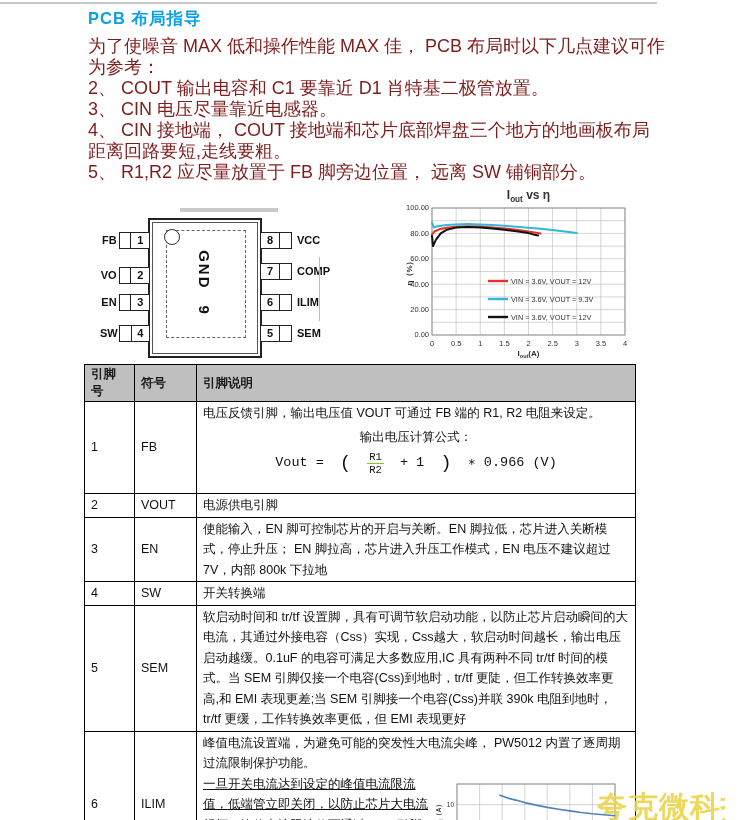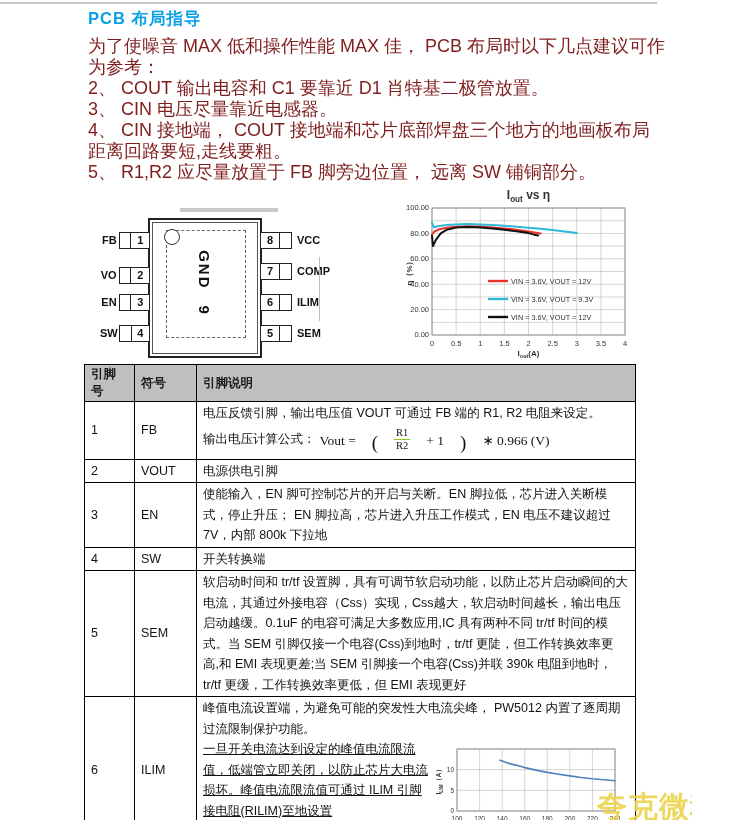--- a/index.html
+++ b/index.html
@@ -1,17 +1,17 @@
 <!DOCTYPE html>
 <html><head>
 <meta charset="utf-8">
 <style>
   html,body{margin:0;padding:0;background:#fff;}
   #page{position:relative;width:692px;height:820px;background:#fff;overflow:hidden;
-        font-family:"Liberation Sans","DejaVu Sans",sans-serif;color:#1a1a1a;}
+        font-family:"Liberation Sans","DejaVu Sans",sans-serif;color:#1a1a1a;padding-left:33px;}
   .top-line{position:absolute;left:0;top:2px;width:657px;height:2px;background:#c6c6c6;}
   
   .sec-title{position:absolute;left:88px;font-size:16.5px;font-weight:bold;color:#0aa0e6;letter-spacing:1px;}
   
   .intro-block{position:absolute;left:88px;top:36px;width:578px;font-size:18px;line-height:21px;color:#7f1d1d;}
   .intro-block div{margin:0;}
   
   .pin-diagram{position:absolute;left:100px;top:207px;width:250px;height:162px;}
   .ic-shadow{position:absolute;left:80px;top:1px;width:98px;height:4px;background:#c9c9c9;}
   .ic-body{position:absolute;left:48px;top:11px;width:110px;height:136px;border:2px solid #222;background:#fff;}
@@ -35,22 +35,22 @@
   
   .chart1{position:absolute;left:400px;top:184px;width:338px;height:176px;}
   .chart2{width:195px;height:103px;flex:0 0 195px;}
   svg text{font-family:"Liberation Sans","DejaVu Sans",sans-serif;fill:#333;}
   
   .pin-table{position:absolute;left:84px;top:364px;border-collapse:collapse;width:551px;table-layout:fixed;background:#fff;}
   .pin-table th,.pin-table td{border:1px solid #000;font-size:12.5px;padding:1px 6px;vertical-align:middle;text-align:left;}
   .pin-table th{background:#bfbfbf;font-weight:bold;height:21px;}
   .pin-table td{line-height:20.5px;color:#111;}
   .col-pin{width:50px;}.col-sym{width:62px;}.col-desc{width:439px;}
-  .formula-line{display:flex;align-items:center;gap:4px;margin:3px 0 6px;}
-  .f-math{font-family:Liberation Serif, serif;font-size:13.5px;display:inline-flex;align-items:flex-end;gap:16px;}
+  .formula-line{display:flex;align-items:center;gap:4px;margin:3px 0 16px;flex-direction:column;}
+  .f-math{font-family:Liberation Mono, monospace;font-size:13.5px;display:inline-flex;align-items:center;gap:16px;}
   .frac{display:inline-flex;flex-direction:column;text-align:center;font-size:10.5px;line-height:1.15;vertical-align:middle;}
   .frac .fnum{border-bottom:1px solid #84cc16;padding:0 2px;}
   .paren{font-size:19px;font-weight:400;line-height:1;}
   .ilim-flex{display:flex;align-items:flex-start;gap:4px;}
   .ilim-text{flex:1 1 auto;text-decoration:underline;}
   
   .watermark{position:absolute;left:597px;top:787px;font-size:30px;font-weight:bold;color:#ecd44d;letter-spacing:1px;white-space:nowrap;opacity:.9;}
 </style>
 </head>
 <body>

